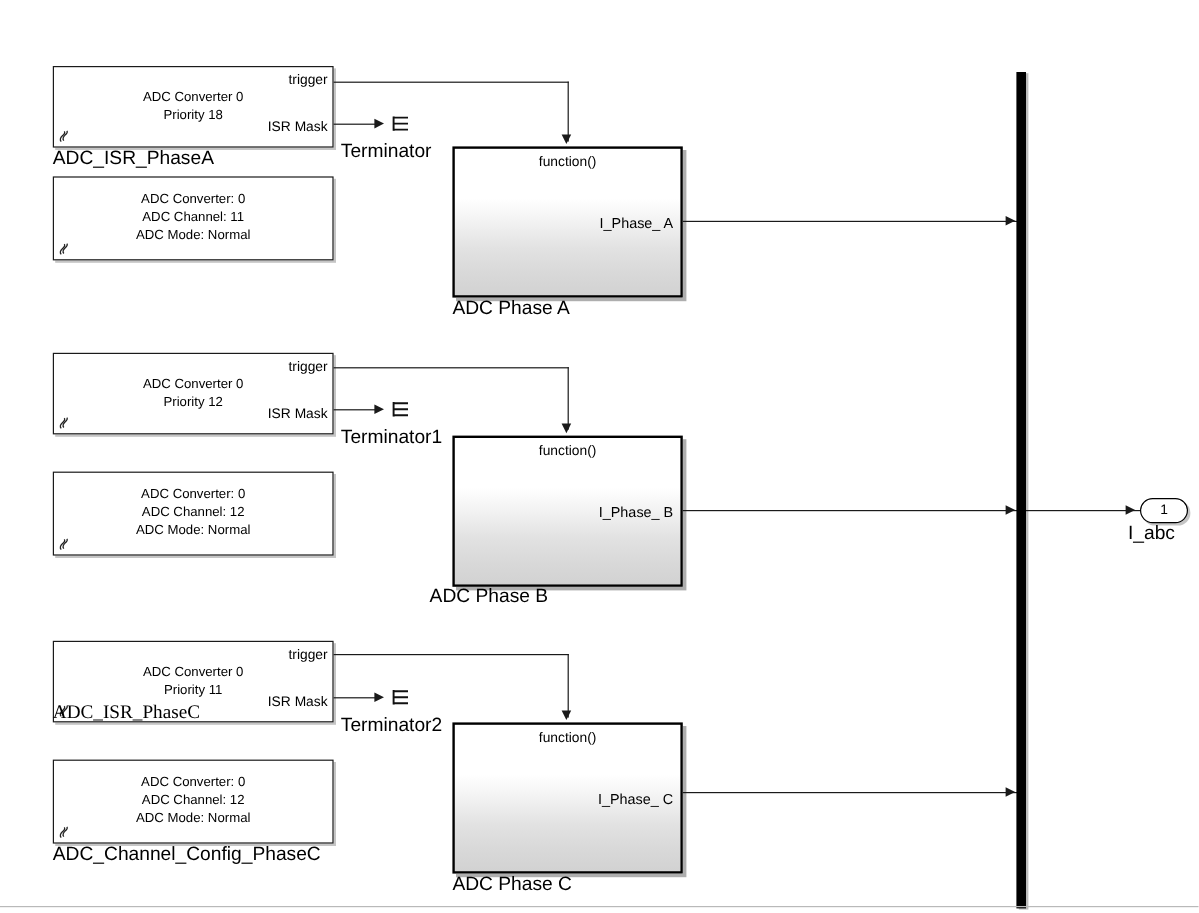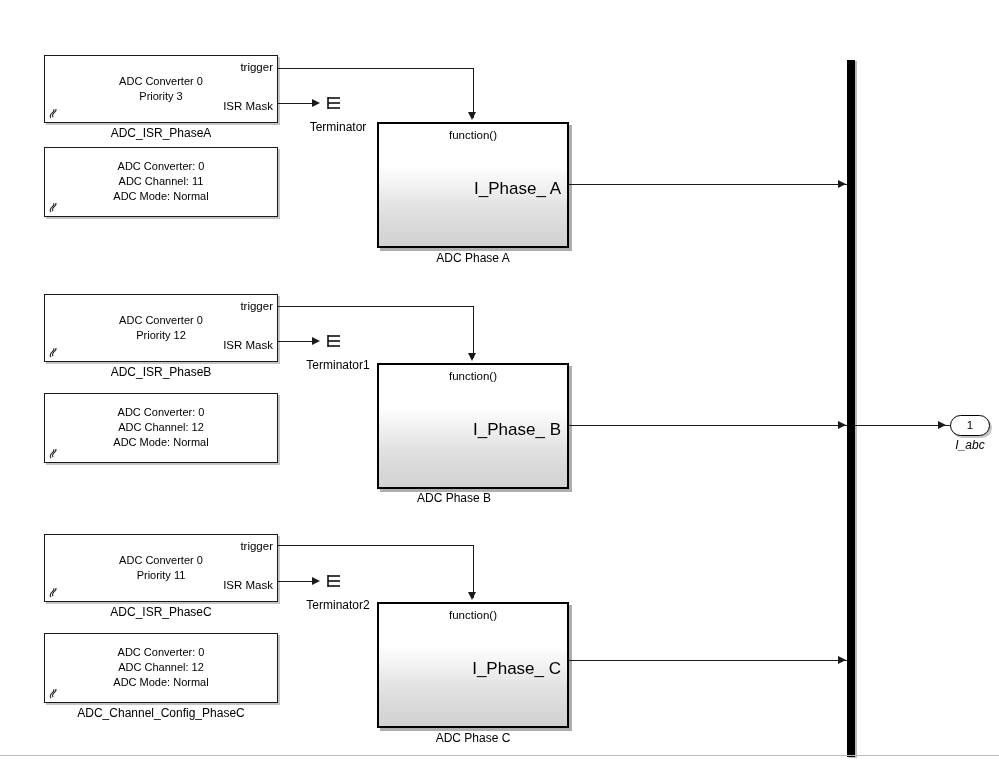--- a/index.html
+++ b/index.html
@@ -33,22 +33,21 @@
     left: 0; right: 0;
     text-align: center;
     font-size: 11px;
     color: #000000;
     line-height: 15px;
     white-space: pre;
     pointer-events: none;
   }
   .blk-caption {
     position: absolute;
-    text-align: center;
-    font-size: 12px;
+    font-size: 16px;
     color: #000000;
     white-space: nowrap;
     line-height: 14px;
   }
 
   
   .port-label {
     position: absolute;
     font-size: 11.5px;
     color: #000000;
@@ -84,21 +83,21 @@
     position: absolute;
     top: 5px;
     left: 0; right: 0;
     text-align: center;
     font-size: 11.5px;
     color: #000000;
   }
   .subsys-out {
     position: absolute;
     right: 6px;
-    font-size: 17px;
+    font-size: 12px;
     color: #000000;
     white-space: nowrap;
     margin-left: 36px;
   }
 
   
   .wire-h {
     position: absolute;
     height: 0;
     border-top: 1.3px solid #1a1a1a;
@@ -159,21 +158,21 @@
     height: 0;
     border-top: 1px solid #b9b9b9;
   }
 </style>
 </head>
 <body>
 
 <div id="canvas">
 
   <div class="blk" style="left:44px; top:55px; width:234px; height:68px;">
-    <div class="blk-text" style="top:18px;"><span>ADC Converter 0</span><br><span>Priority 3</span></div>
+    <div class="blk-text" style="top:18px;"><span>ADC Converter 0</span><br><span>Priority 18</span></div>
     <div class="port-label" style="right:4px; top:5px;">trigger</div>
     <div class="port-label" style="right:4px; top:44px;">ISR Mask</div>
     <svg class="link-badge" viewBox="0 0 14 16">
       <path d="M3 14 C1.5 12.5 2.5 10.5 4 9.2 C5.5 7.9 6.5 6.6 5.6 5.4" fill="none" stroke="#222" stroke-width="1.1"></path>
       <path d="M5.2 13.2 C3.8 11.8 4.8 9.9 6.2 8.6 C7.7 7.3 8.6 6.1 7.7 5.0" fill="none" stroke="#222" stroke-width="1.1"></path>
     </svg>
   </div>
   <div class="blk-caption" style="left:44px; top:126px; width:234px;">ADC_ISR_PhaseA</div>
 
   <div class="blk" style="left:44px; top:147px; width:234px; height:70px;">
@@ -209,21 +208,20 @@
 
   <div class="blk" style="left:44px; top:294px; width:234px; height:68px;">
     <div class="blk-text" style="top:18px;"><span>ADC Converter 0</span><br><span>Priority 12</span></div>
     <div class="port-label" style="right:4px; top:5px;">trigger</div>
     <div class="port-label" style="right:4px; top:44px;">ISR Mask</div>
     <svg class="link-badge" viewBox="0 0 14 16">
       <path d="M3 14 C1.5 12.5 2.5 10.5 4 9.2 C5.5 7.9 6.5 6.6 5.6 5.4" fill="none" stroke="#222" stroke-width="1.1"></path>
       <path d="M5.2 13.2 C3.8 11.8 4.8 9.9 6.2 8.6 C7.7 7.3 8.6 6.1 7.7 5.0" fill="none" stroke="#222" stroke-width="1.1"></path>
     </svg>
   </div>
-  <div class="blk-caption" style="left:44px; top:365px; width:234px;">ADC_ISR_PhaseB</div>
 
   <div class="blk" style="left:44px; top:393px; width:234px; height:70px;">
     <div class="blk-text" style="top:11px;"><span>ADC Converter: 0</span><br><span>ADC Channel: 12</span><br><span>ADC Mode: Normal</span></div>
     <svg class="link-badge" viewBox="0 0 14 16">
       <path d="M3 14 C1.5 12.5 2.5 10.5 4 9.2 C5.5 7.9 6.5 6.6 5.6 5.4" fill="none" stroke="#222" stroke-width="1.1"></path>
       <path d="M5.2 13.2 C3.8 11.8 4.8 9.9 6.2 8.6 C7.7 7.3 8.6 6.1 7.7 5.0" fill="none" stroke="#222" stroke-width="1.1"></path>
     </svg>
   </div>
 
   <div class="wire-h" style="left:278px; top:341px; width:36px;"></div>
@@ -251,21 +249,21 @@
 
   <div class="blk" style="left:44px; top:534px; width:234px; height:68px;">
     <div class="blk-text" style="top:18px;"><span>ADC Converter 0</span><br><span>Priority 11</span></div>
     <div class="port-label" style="right:4px; top:5px;">trigger</div>
     <div class="port-label" style="right:4px; top:44px;">ISR Mask</div>
     <svg class="link-badge" viewBox="0 0 14 16">
       <path d="M3 14 C1.5 12.5 2.5 10.5 4 9.2 C5.5 7.9 6.5 6.6 5.6 5.4" fill="none" stroke="#222" stroke-width="1.1"></path>
       <path d="M5.2 13.2 C3.8 11.8 4.8 9.9 6.2 8.6 C7.7 7.3 8.6 6.1 7.7 5.0" fill="none" stroke="#222" stroke-width="1.1"></path>
     </svg>
   </div>
-  <div class="blk-caption" style="left:44px; top:605px; width:234px;">ADC_ISR_PhaseC</div>
+  <div class="blk-caption" style="left:44px; top:587px; width:234px;font-family:Liberation Serif, serif;">ADC_ISR_PhaseC</div>
 
   <div class="blk" style="left:44px; top:633px; width:234px; height:70px;">
     <div class="blk-text" style="top:11px;"><span>ADC Converter: 0</span><br><span>ADC Channel: 12</span><br><span>ADC Mode: Normal</span></div>
     <svg class="link-badge" viewBox="0 0 14 16">
       <path d="M3 14 C1.5 12.5 2.5 10.5 4 9.2 C5.5 7.9 6.5 6.6 5.6 5.4" fill="none" stroke="#222" stroke-width="1.1"></path>
       <path d="M5.2 13.2 C3.8 11.8 4.8 9.9 6.2 8.6 C7.7 7.3 8.6 6.1 7.7 5.0" fill="none" stroke="#222" stroke-width="1.1"></path>
     </svg>
   </div>
   <div class="blk-caption" style="left:44px; top:706px; width:234px;">ADC_Channel_Config_PhaseC</div>
 
@@ -291,17 +289,17 @@
 
   <div class="wire-h" style="left:569px; top:660px; width:279px;"></div>
   <div class="arrow-r" style="left:838px; top:656px;"></div>
 
   <div class="busbar" style="left:847px; top:60px; width:8px; height:697px;"></div>
 
   <div class="wire-h" style="left:855px; top:425px; width:96px;"></div>
   <div class="arrow-r" style="left:938px; top:421px;"></div>
 
   <div class="outport" style="left:950px; top:415px; width:40px; height:21px;">1</div>
-  <div class="blk-caption" style="left:940px; top:438px; width:60px;font-style:italic;">I_abc</div>
+  <div class="blk-caption" style="left:940px; top:438px; width:60px;">I_abc</div>
 
   <div class="bottom-rule" style="top:755px;"></div>
 
 </div>
 
 </body></html>

